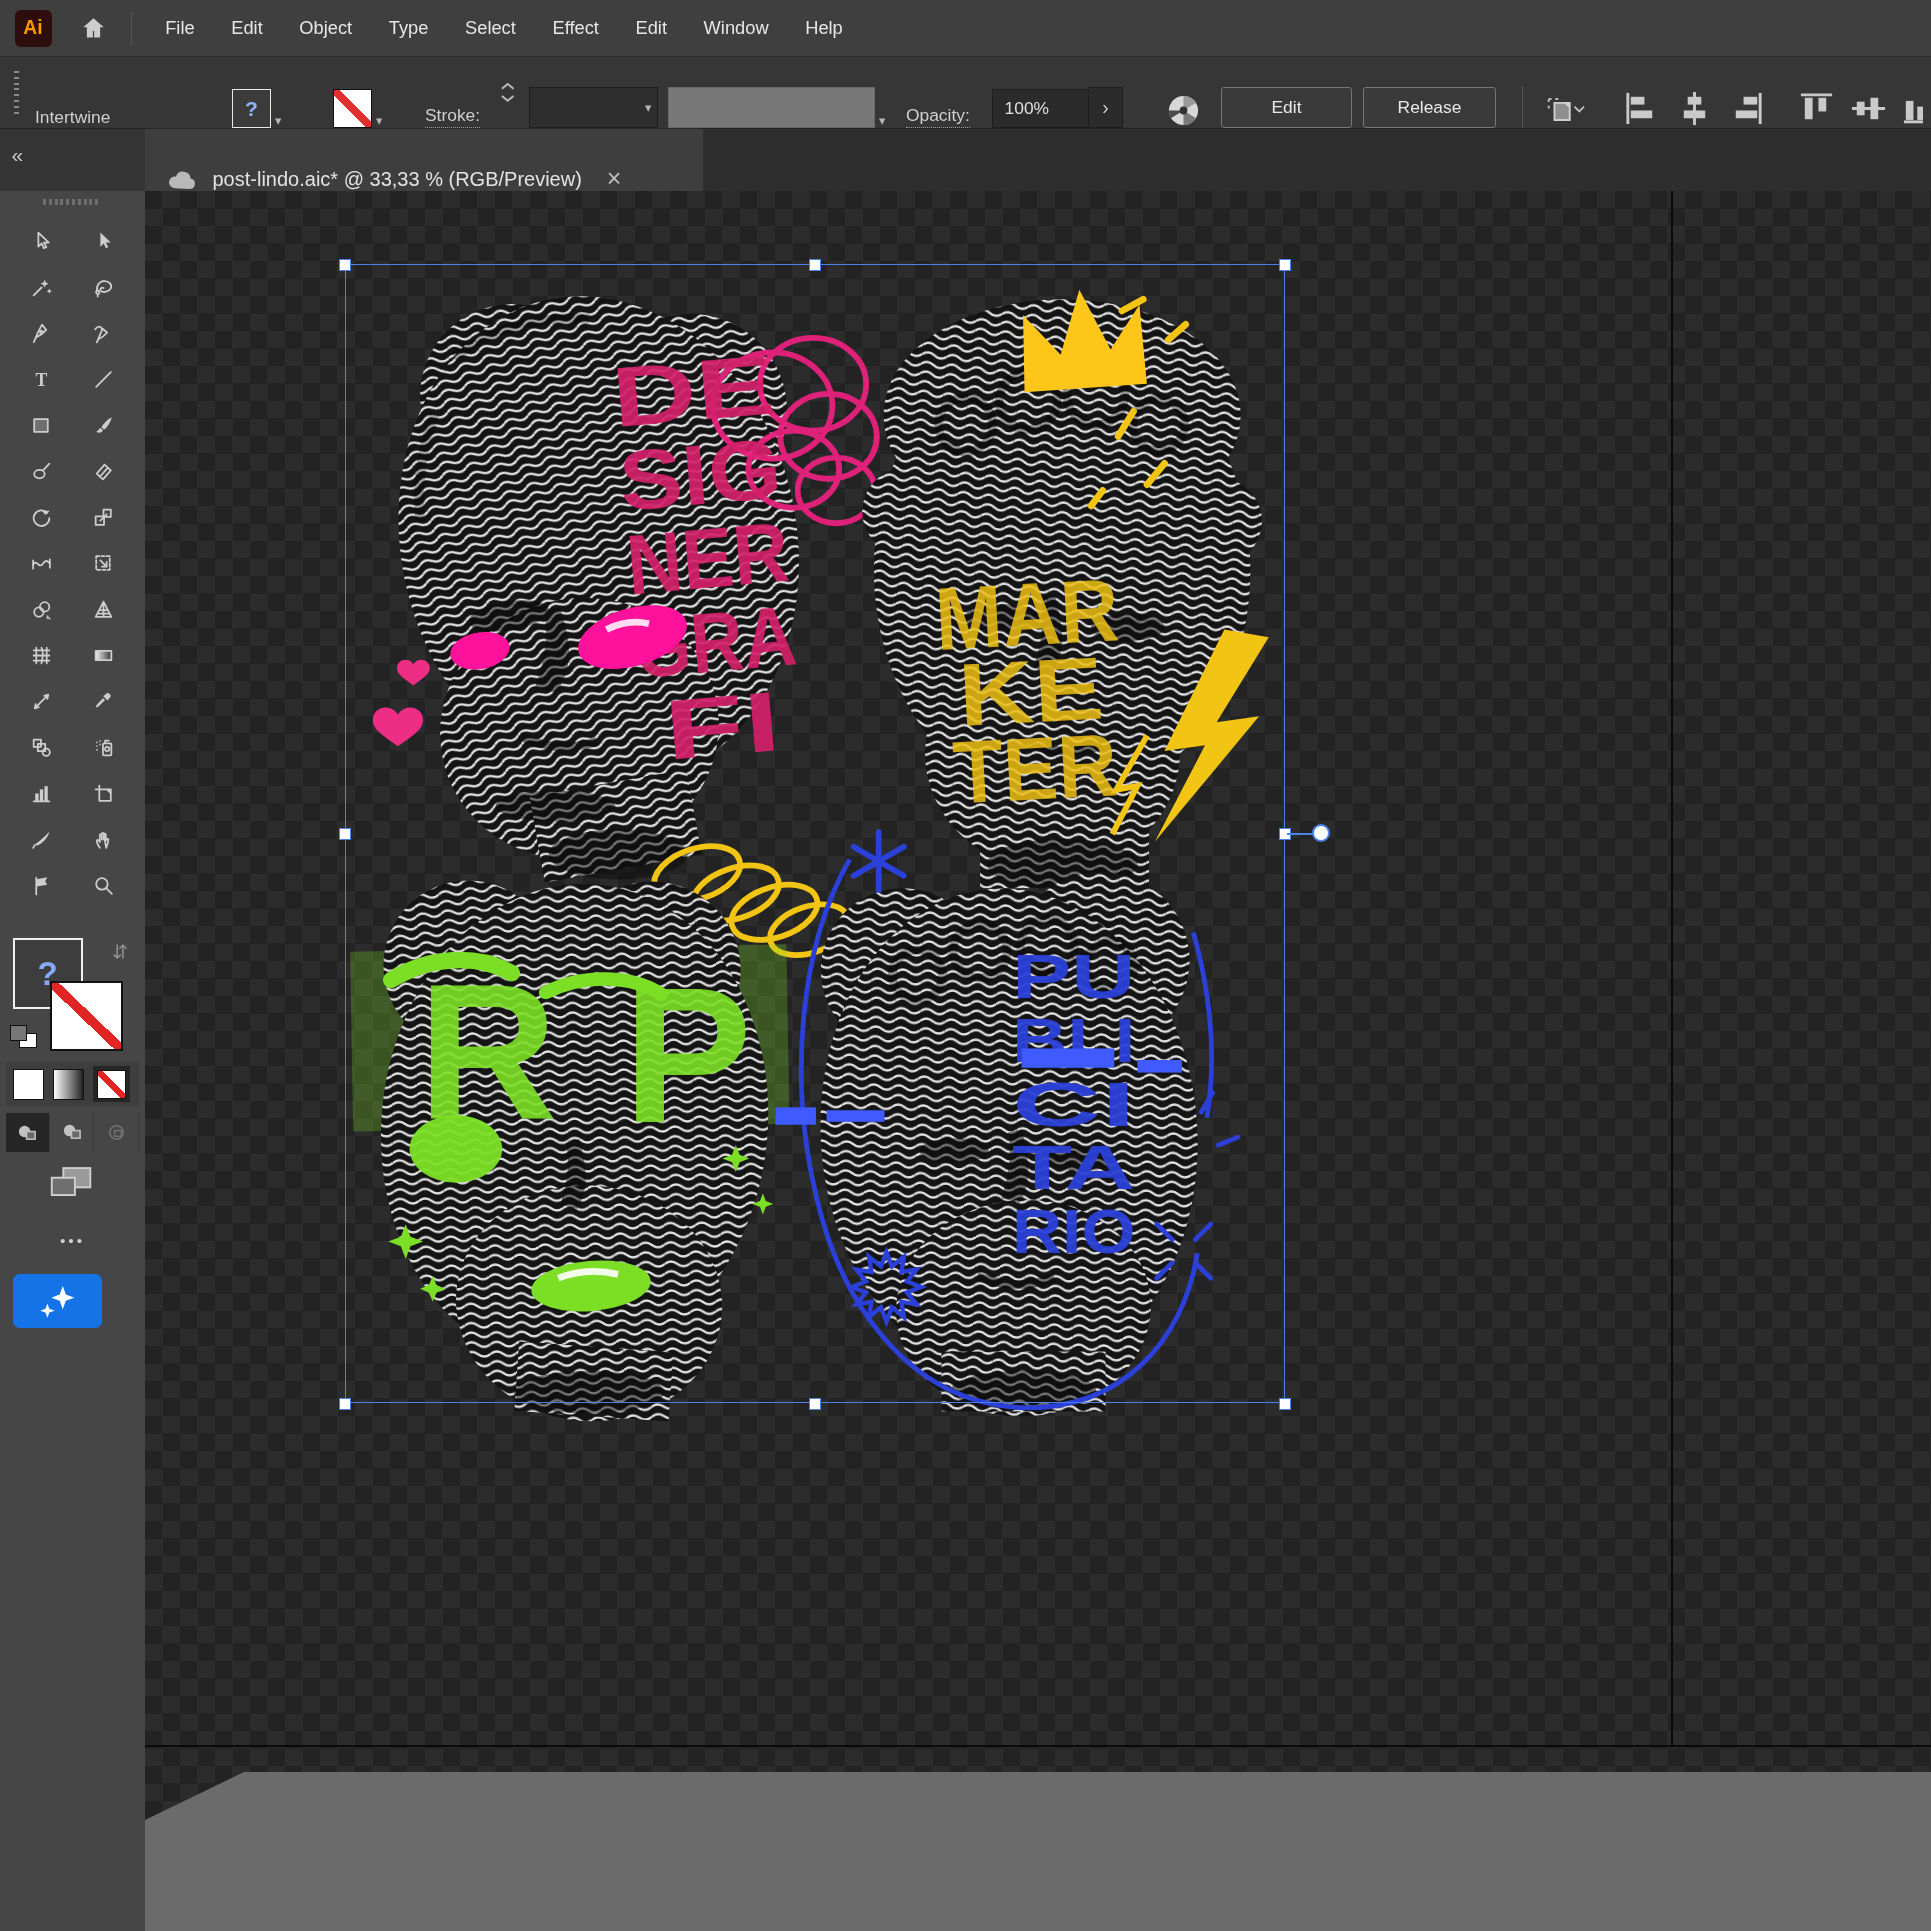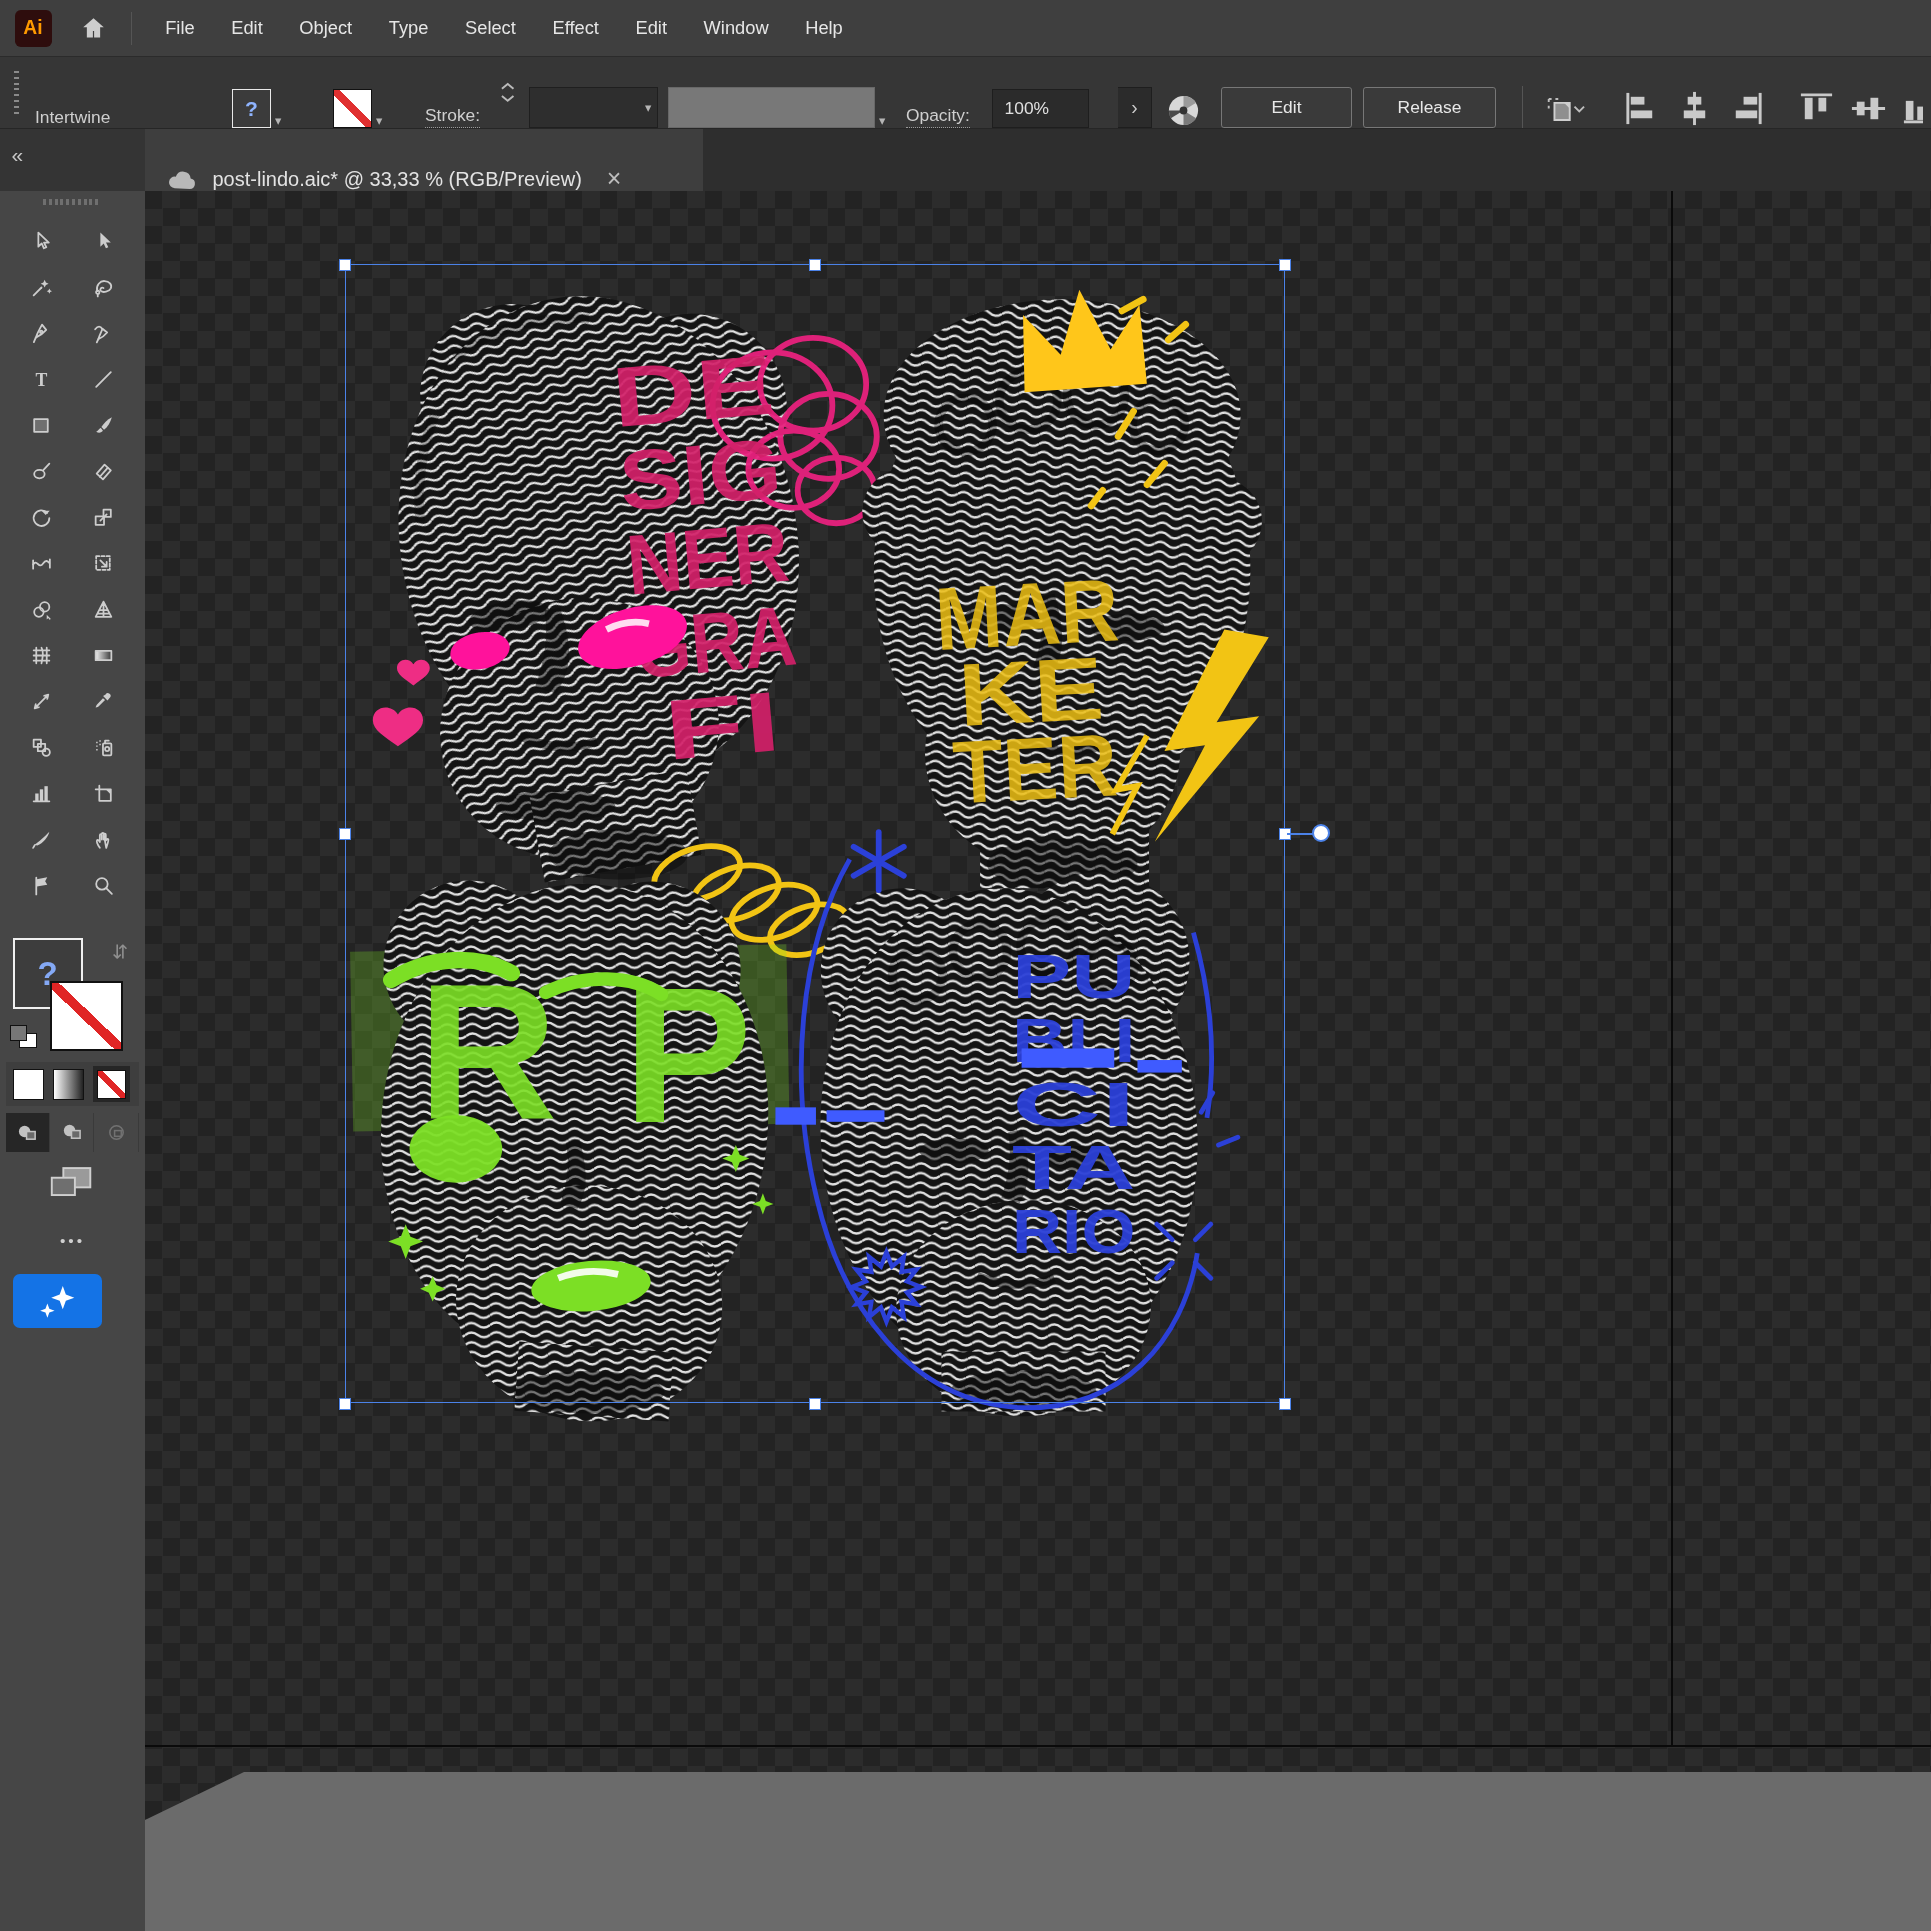--- a/index.html
+++ b/index.html
@@ -142,21 +142,21 @@
     </div>
 
   <div class="cb" style="left:668px;">
       <div class="combo-dis" style="width:205px;"></div>
       <span class="chev">▾</span>
     </div>
 
   <div class="cb" style="left:906px;">
       <span class="cb-label dotted">Opacity:</span>
     </div>
-  <div class="cb" style="left:992px;gap:29px;">
+  <div class="cb" style="left:992px;">
       <div class="valbox" style="width:97px;">100%</div>
       <div class="sqbtn">›</div>
     </div>
 
   <div class="cb" style="left:1166px;">
     <svg width="35" height="35" viewBox="0 0 36 36">
       <circle cx="18" cy="18" r="15" fill="#d8d8d8"></circle>
       <path d="M18 18 L18 3 A15 15 0 0 1 31 10 Z" fill="#9a9a9a"></path>
       <path d="M18 18 L31 26 A15 15 0 0 1 18 33 Z" fill="#7a7a7a"></path>
       <path d="M18 18 L5 26 A15 15 0 0 1 3 18 Z" fill="#4a4a4a"></path>

